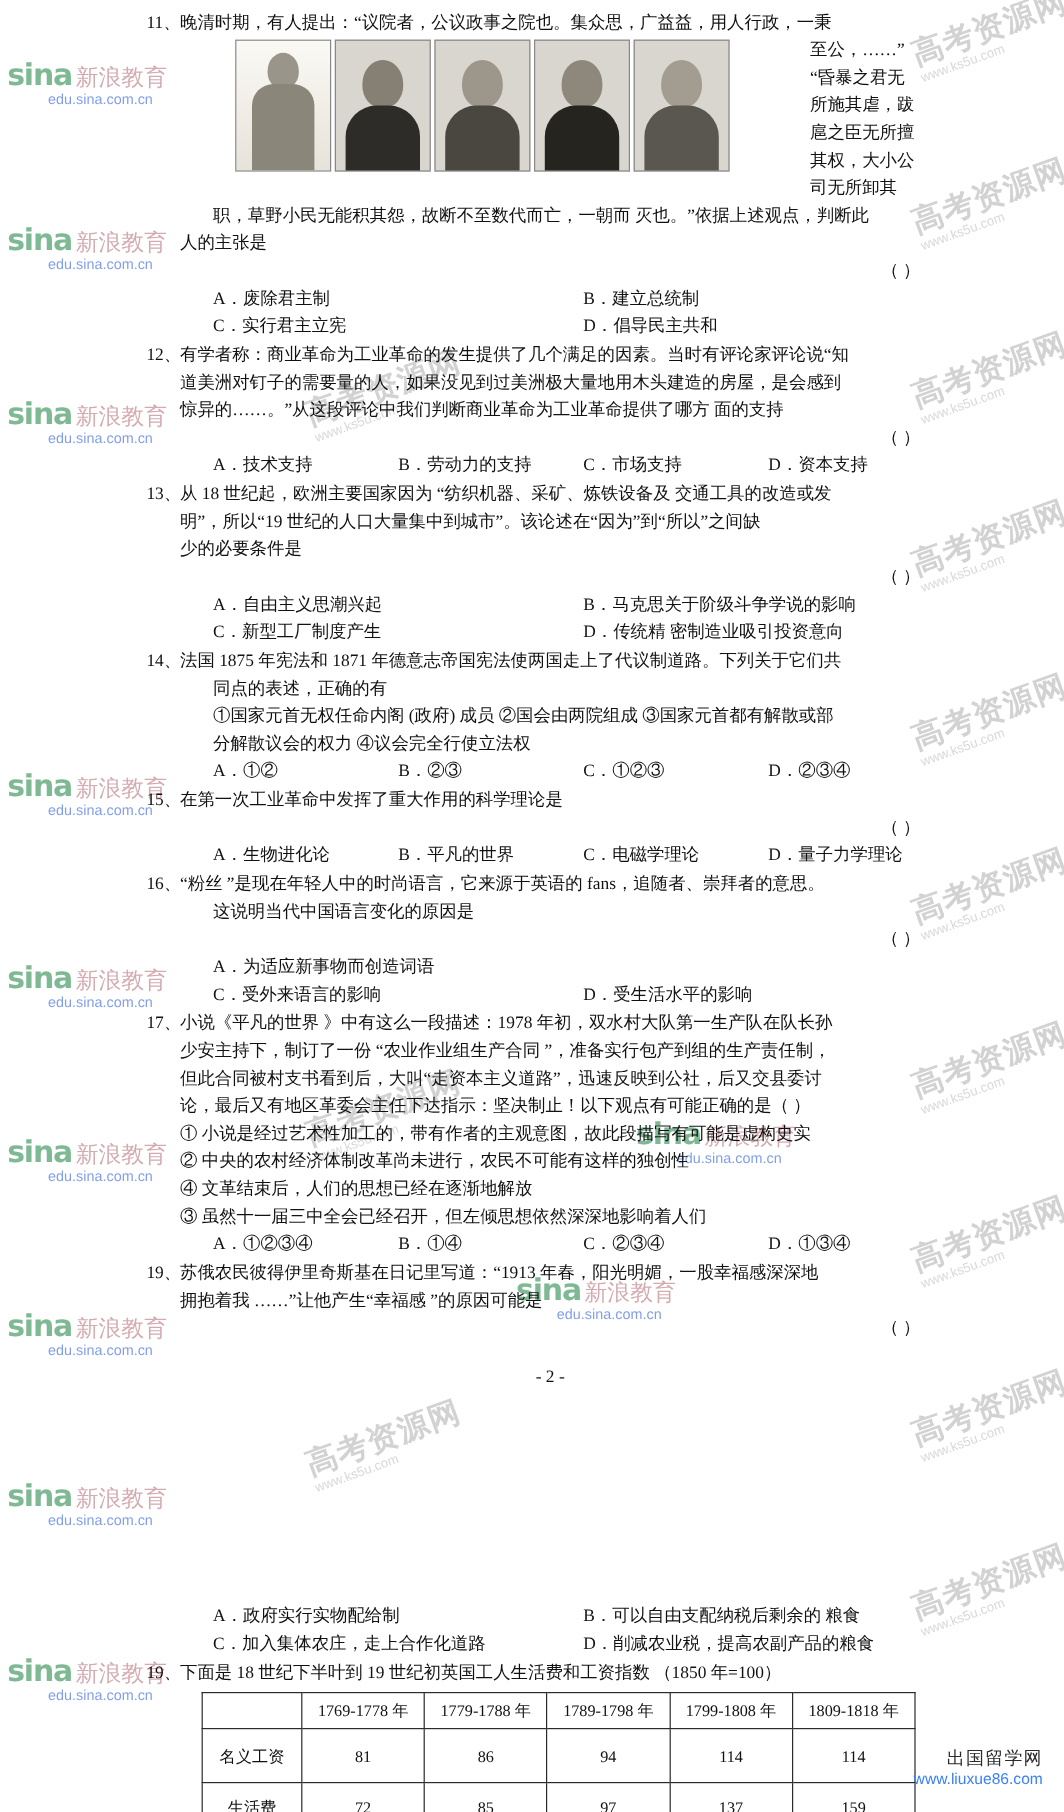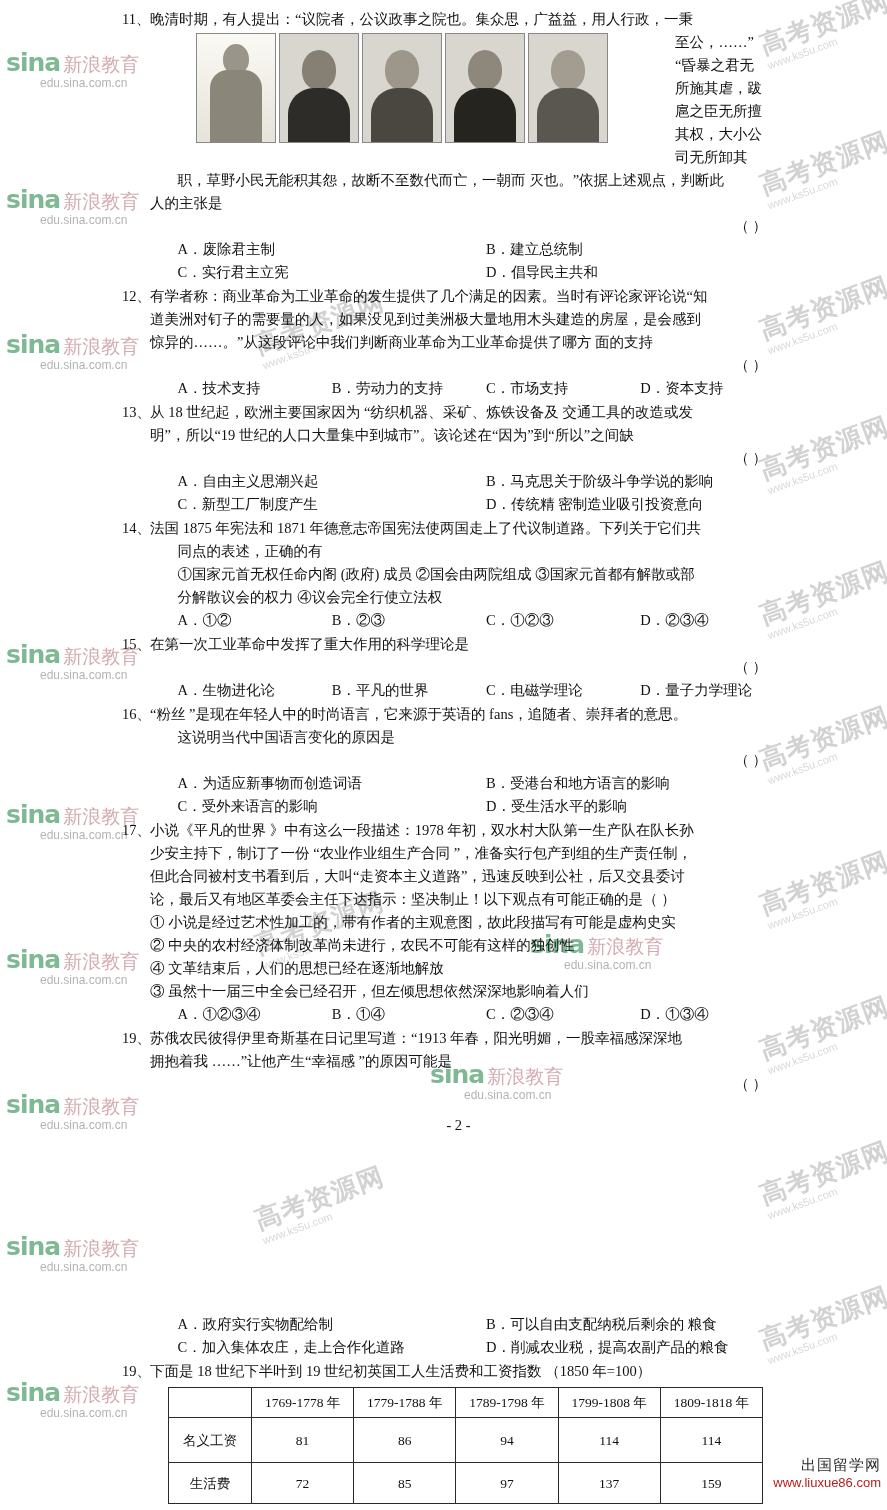--- a/index.html
+++ b/index.html
@@ -41,21 +41,21 @@
   }
   .wm-sina .sina-cn {
     font-size: 19px;
     color: #b06670;
     margin-left: 3px;
   }
   .wm-sina .sina-url {
     display: block;
     font-family: "Liberation Sans", sans-serif;
     font-size: 12px;
-    color: #737373;
+    color: #1d4ed8;
     margin-top: -2px;
     margin-left: 34px;
   }
   .wm-gk {
     color: #cfcfcf;
     opacity: .85;
   }
   .wm-gk .gk-cn {
     font-size: 26px;
     font-weight: bold;
@@ -187,33 +187,33 @@
     font-weight: normal;
   }
   table.data td.rowhead {
     width: 78px;
     white-space: nowrap;
   }
   table.data tr.tall td { height: 38px; }
   table.data tr.tall2 td { height: 34px; }
   .footer-url {
     position: absolute;
-    right: 6px;
+    right: 18px;
     bottom: 20px;
     text-align: right;
     font-family: "Liberation Sans", sans-serif;
   }
   .footer-cn {
     font-size: 15px;
     color: #2b2b2b;
     letter-spacing: 1px;
   }
   .footer-link {
     font-size: 13px;
-    color: #b91c1c;
+    color: #3b82f6;
   }
   .gap-big { height: 176px; }
 </style>
 </head>
 <body>
 
 <div class="page">
 
   <div class="wm wm-sina" style="left:6px; top:48px;">
     <span class="sina-logo">sina</span><span class="sina-cn">新浪教育</span>
@@ -375,20 +375,21 @@
         <span class="o">B．劳动力的支持</span>
         <span class="o">C．市场支持</span>
         <span class="o">D．资本支持</span>
       </div>
     </div>
 
     <div class="q">
       <span class="num">13、</span>
       <span class="body">从 18 世纪起，欧洲主要国家因为 “纺织机器、采矿、炼铁设备及 交通工具的改造或发</span>
       <span class="body">明”，所以“19 世纪的人口大量集中到城市”。该论述在“因为”到“所以”之间缺</span>
+      <span class="body">少的必要条件是</span>
       <span class="rightbr">（    ）</span>
       <div class="opts two pad">
         <span class="o">A．自由主义思潮兴起</span>
         <span class="o">B．马克思关于阶级斗争学说的影响</span>
       </div>
       <div class="opts two pad">
         <span class="o">C．新型工厂制度产生</span>
         <span class="o">D．传统精 密制造业吸引投资意向</span>
       </div>
     </div>
@@ -419,21 +420,20 @@
       </div>
     </div>
 
     <div class="q">
       <span class="num">16、</span>
       <span class="body">“粉丝 ”是现在年轻人中的时尚语言，它来源于英语的 fans，追随者、崇拜者的意思。</span>
       <span class="indent">这说明当代中国语言变化的原因是</span>
       <span class="rightbr">（    ）</span>
       <div class="opts two pad">
         <span class="o">A．为适应新事物而创造词语</span>
-        <span class="o">B．受港台和地方语言的影响</span>
       </div>
       <div class="opts two pad">
         <span class="o">C．受外来语言的影响</span>
         <span class="o">D．受生活水平的影响</span>
       </div>
     </div>
 
     <div class="q">
       <span class="num">17、</span>
       <span class="body">小说《平凡的世界 》中有这么一段描述：1978 年初，双水村大队第一生产队在队长孙</span>

